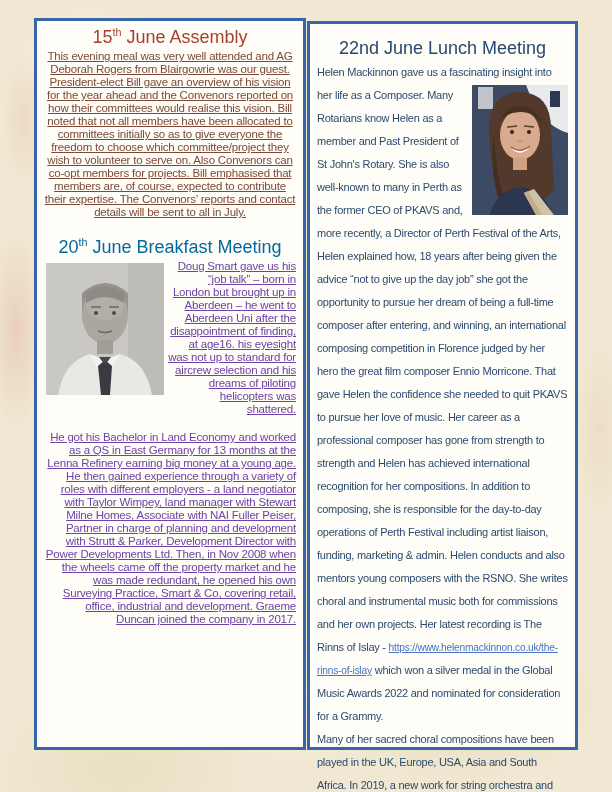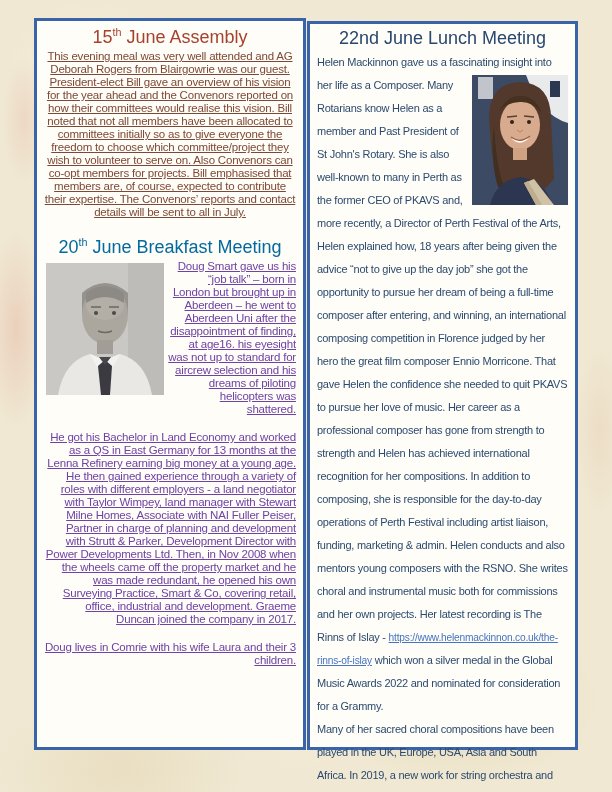--- a/index.html
+++ b/index.html
@@ -14,21 +14,21 @@
       radial-gradient(ellipse 200px 120px at 460px 700px, rgba(206,182,122,0.25), transparent 70%),
       radial-gradient(ellipse 180px 110px at 120px 770px, rgba(210,188,136,0.22), transparent 70%),
       radial-gradient(ellipse 160px 120px at 300px 690px, rgba(250,246,232,0.5), transparent 70%),
       radial-gradient(ellipse 120px 90px at 90px 60px, rgba(250,244,228,0.45), transparent 70%);
   }
   .panel{
     position:absolute;box-sizing:border-box;background:#fffdf7;
     border:3px solid #3a64a8;
   }
   #box-left{left:34px;top:18px;width:272px;height:732px;padding:3px 7px;}
-  #box-right{left:307px;top:21px;width:271px;height:729px;padding:3px 7px;}
+  #box-right{left:307px;top:21px;width:271px;height:729px;padding:13px 7px;}
 
   h2{font-weight:normal;text-align:center;font-size:18px;margin:2px 0 2px;letter-spacing:0;}
   h2 sup{font-size:60%;vertical-align:super;}
   #assembly-title{color:#a6412e;}
   #breakfast-title{color:#0369a1;margin-top:17px;}
   #lunch-title{color:#28486e;margin-top:1px;}
 
   .lb-text{font-size:11.5px;line-height:13px;letter-spacing:-0.2px;text-align:center;margin:0;text-decoration:underline;}
   .assembly-body{color:#7d4936;}
   .purple{color:#6e42a6;text-align:right;}
@@ -80,21 +80,20 @@
           <path d="M12 132 Q18 98 44 91 L59 97 L74 91 Q100 98 106 132 Z" fill="#eae8e5"></path>
           <path d="M44 91 L59 97 L51 104 Z" fill="#f4f2ef"></path>
           <path d="M74 91 L59 97 L67 104 Z" fill="#f4f2ef"></path>
           <path d="M59 97 L52 103 L55 132 L64 132 L66 103 Z" fill="#3a3a40"></path>
           <path d="M53 94 L65 94 L59 102 Z" fill="#47474d"></path>
         </svg>
       </span><span>Doug Smart gave us his “job talk” – born in London but brought up in Aberdeen – he went to Aberdeen Uni after the disappointment of finding, at age16. his eyesight was not up to standard for aircrew selection and his dreams of piloting helicopters was shattered.</span>
     </p>
 
     <p class="lb-text purple lb-gap">He got his Bachelor in Land Economy and worked as a QS in East Germany for 13 months at the Lenna Refinery earning big money at a young age. He then gained experience through a variety of roles with different employers -  a land negotiator with Taylor Wimpey, land manager with Stewart Milne Homes, Associate with NAI Fuller Peiser, Partner in charge of planning and development with Strutt &amp; Parker, Development Director with Power Developments Ltd. Then, in Nov 2008 when the wheels came off the property market and he was made redundant, he opened his own Surveying Practice, Smart &amp; Co, covering retail, office, industrial and development. Graeme Duncan joined the company in 2017.</p>
-    <p class="lb-text purple lb-gap">Doug lives in Comrie with his wife Laura and their 3 children.</p>
   </div>
 
   <div class="panel" id="box-right">
     <h2 id="lunch-title">22nd June Lunch Meeting</h2>
 
     <p class="rb-text">
       <span>Helen Mackinnon gave us a fascinating insight into</span>
       <span class="photo-helen">
         <svg viewBox="0 0 96 130" xmlns="http://www.w3.org/2000/svg">
           <rect width="96" height="130" fill="#3c4a63"></rect>

